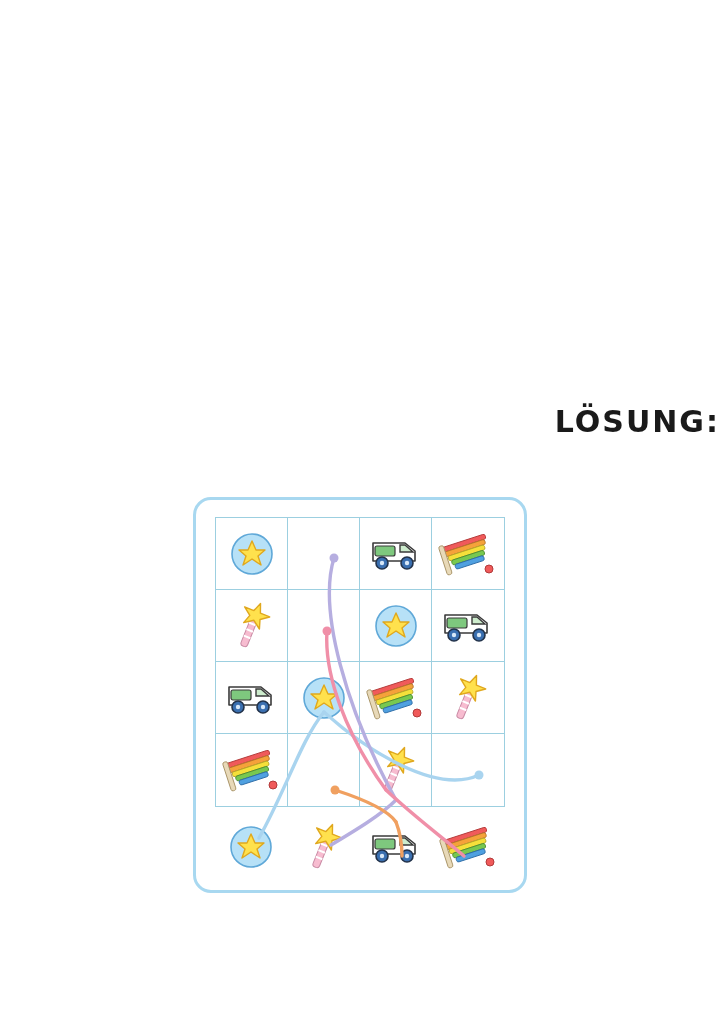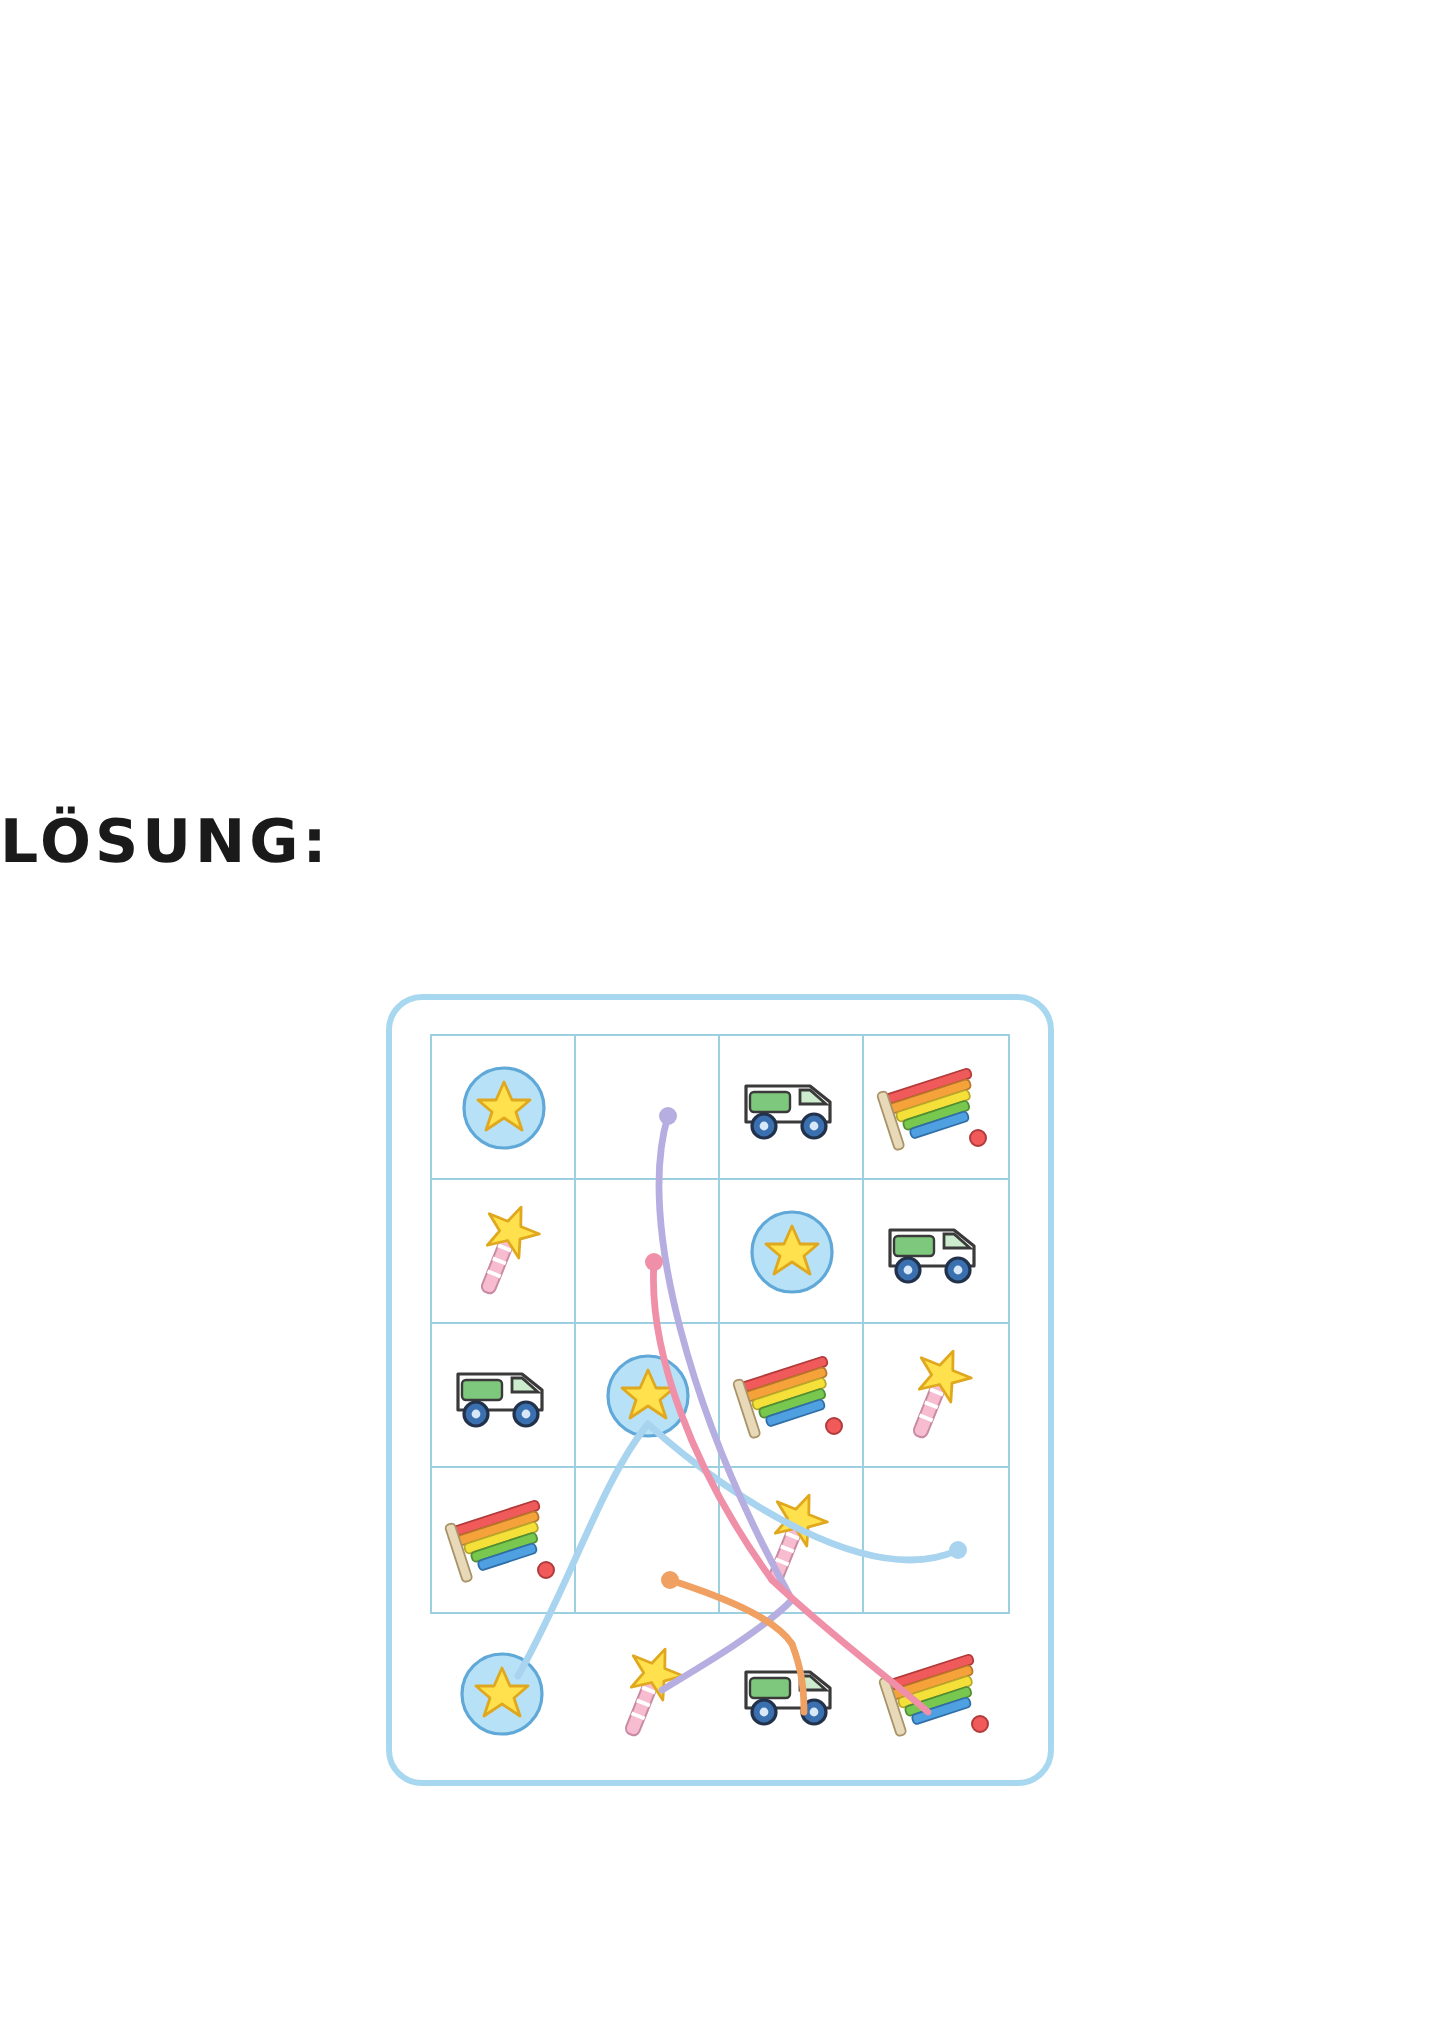--- a/index.html
+++ b/index.html
@@ -17,21 +17,21 @@
   #page {
     position: absolute;
     inset: 0;
     background: #ffffff;
   }
   #title {
     position: absolute;
     top: 404px;
     left: 0;
     width: 720px;
-    text-align: left;
+    text-align: right;
     font-family: "DejaVu Sans", sans-serif;
     font-weight: bold;
     font-size: 30px;
     letter-spacing: 2px;
     color: #1a1a1a;
   }
   #puzzle-card {
     position: absolute;
     left: 193px;
     top: 497px;

